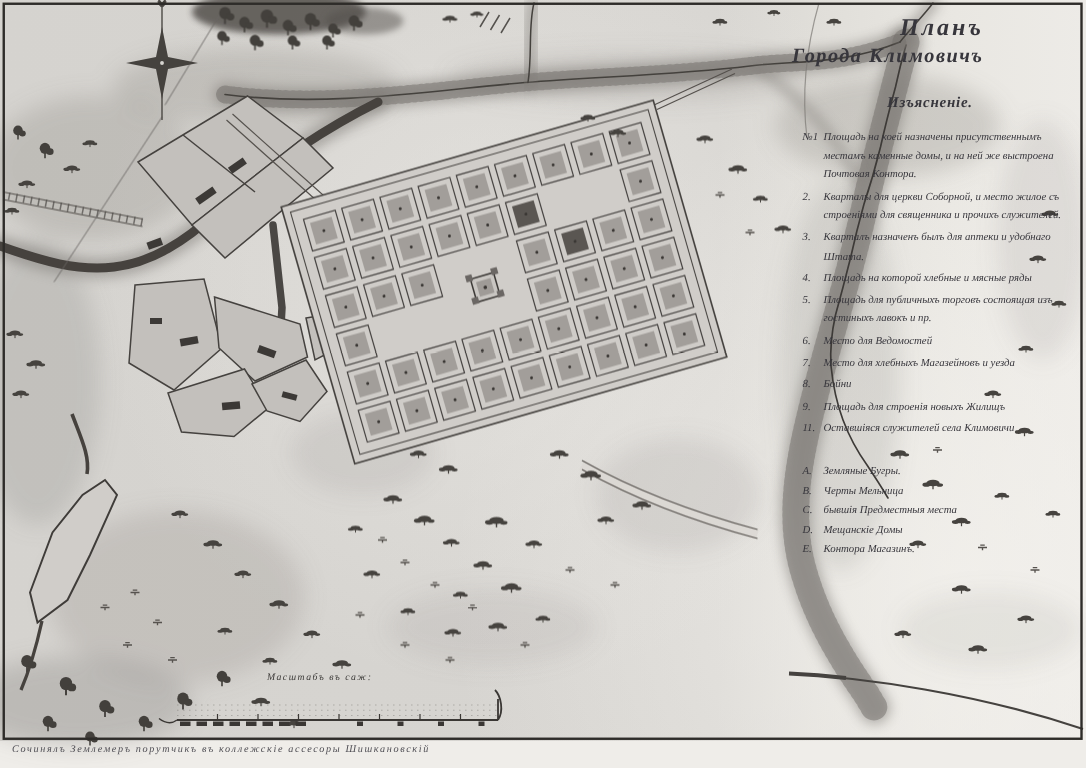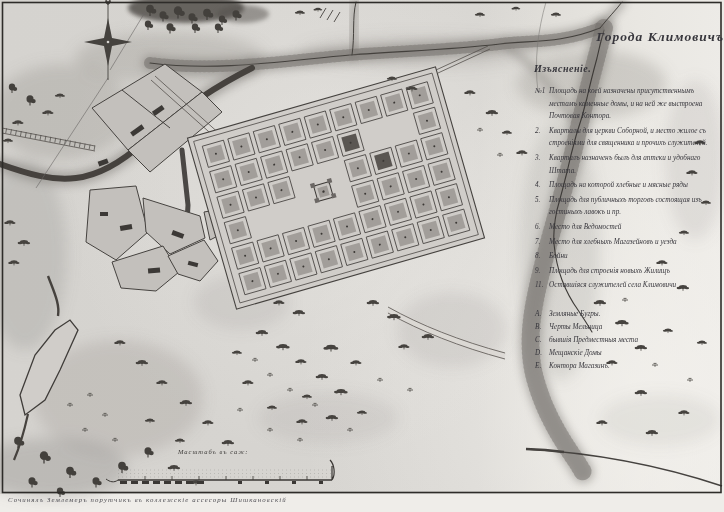--- a/index.html
+++ b/index.html
@@ -7,23 +7,23 @@
         background:#efede9;font-family:"Liberation Serif",serif;color:#37363c}
   .map-tone{position:absolute;left:0;top:0;width:724px;height:494px;
         background:linear-gradient(90deg,#d5d3cf 0%,#d7d5d1 66%,#e0ded9 75%,#e9e7e2 88%,#edebe7 100%)}
   .map-tone:after{content:"";position:absolute;inset:0;
         background:radial-gradient(circle at 46% 38%, rgba(236,234,230,.55), rgba(236,234,230,0) 55%),
                    radial-gradient(circle at 88% 80%, rgba(244,242,238,.7), rgba(244,242,238,0) 45%)}
   svg{position:absolute;left:0;top:0}
   .txt-layer{position:absolute;inset:0;pointer-events:none}
   .title1{position:absolute;left:534px;top:10px;width:188px;text-align:center;
         font-size:16px;font-style:italic;font-weight:bold;letter-spacing:2px}
-  .title2{position:absolute;left:528px;top:29px;width:196px;text-align:right;
+  .title2{position:absolute;left:528px;top:29px;width:196px;text-align:left;
         font-size:13.5px;font-style:italic;font-weight:bold;letter-spacing:1px}
-  .hdr{position:absolute;left:534px;top:63px;width:172px;text-align:left;
+  .hdr{position:absolute;left:534px;top:63px;width:172px;text-align:center;
         font-size:10px;font-style:italic;font-weight:bold;letter-spacing:.5px}
   .legend{position:absolute;left:535px;top:85px;width:180px;
         font-size:7.2px;font-style:italic;line-height:12.6px}
   .li{display:flex;margin-bottom:2px}
   .li .num{flex:0 0 14px}
   .li .txt{flex:1}
   .letters{margin-top:16px}
   .letters .li{line-height:13px;margin-bottom:0}
   .note{margin-top:8px;text-align:right;padding-right:4px;line-height:12.2px}
   .flourish{display:inline-block;width:30px;height:5px;margin-left:3px;
@@ -454,20 +454,21 @@
       </g>
     </g>
 
     <path d="M526,449 C578,452 650,462 722,486" fill="none" stroke="#45423f" stroke-width="1.4"></path>
     <path d="M526,449 C540,449.5 552,450.5 564,452" fill="none" stroke="#45423f" stroke-width="2.6"></path>
 
     <rect x="2.5" y="2.5" width="718.5" height="490" fill="none" stroke="#2e2c29" stroke-width="1.6"></rect>
   </svg>
 
   <div class="txt-layer">
+    <div class="title1">Планъ</div>
     <div class="title2">Города Климовичъ</div>
     <div class="hdr">Изъясненіе.</div>
 
     <div class="legend">
       <div class="li">
           <span class="num">№1</span>
           <span class="txt">Площадь на коей назначены присутственнымъ местамъ каменные домы, и на ней же выстроена Почтовая Контора.</span>
         </div>
       <div class="li">
           <span class="num">2.</span>

